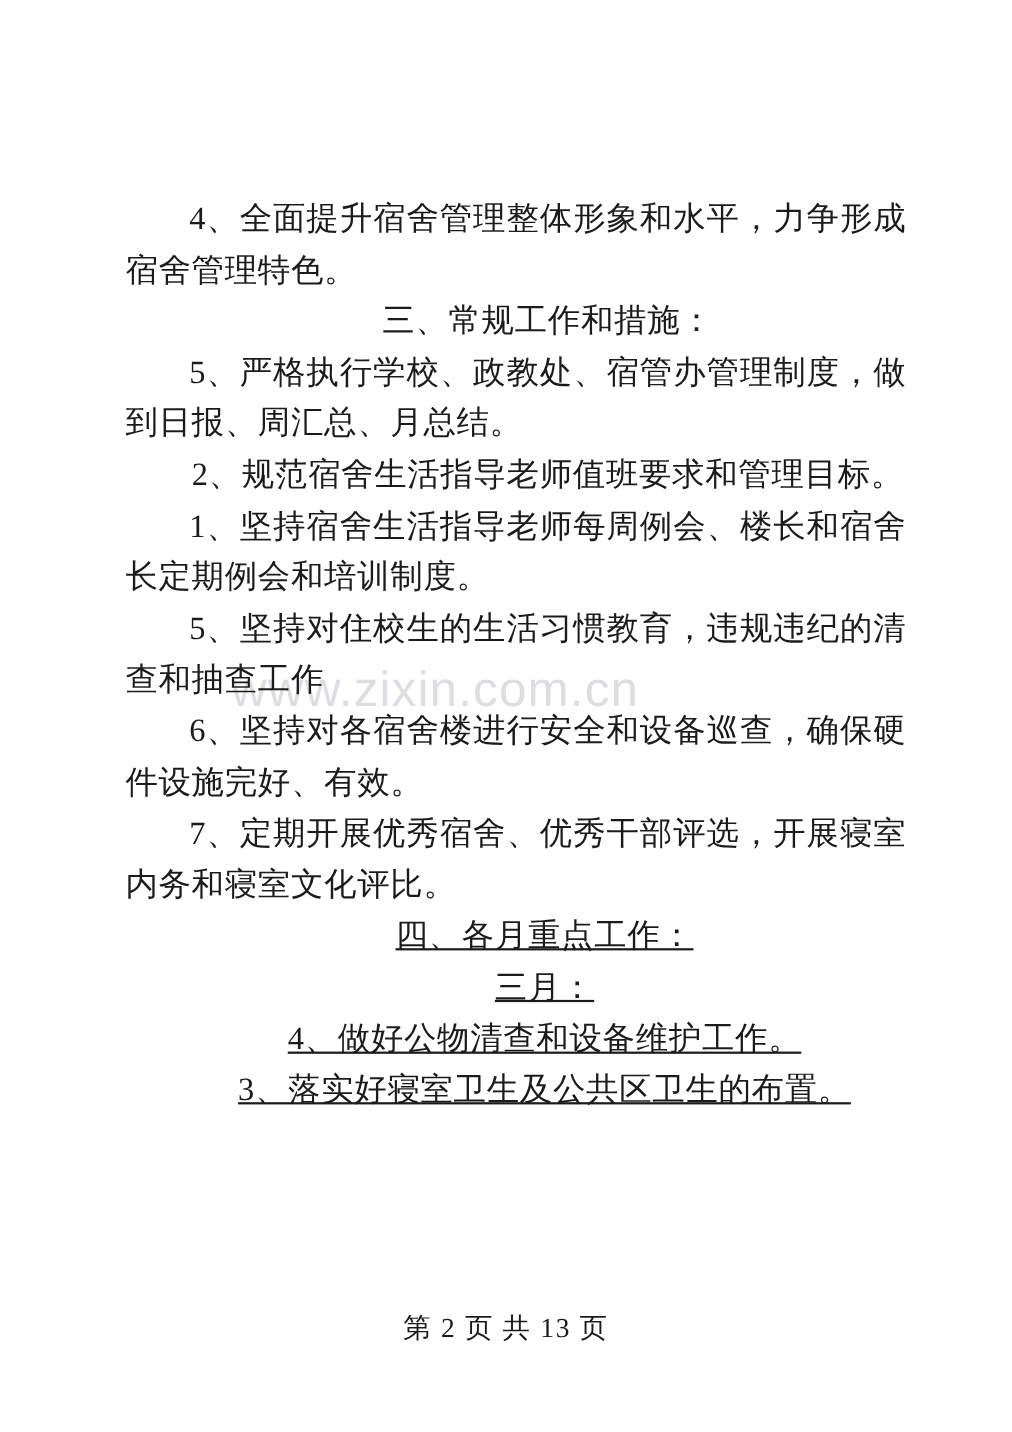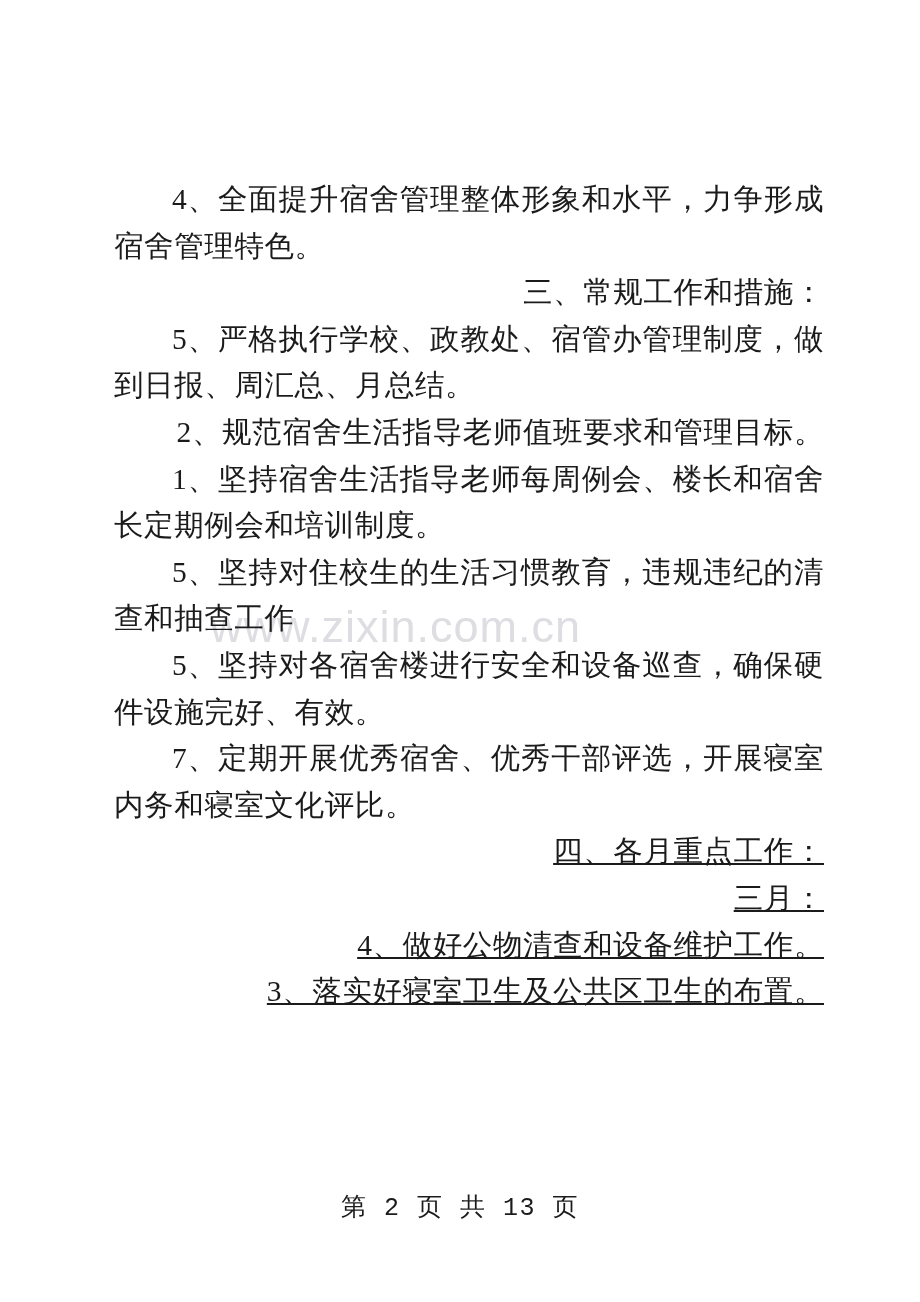--- a/index.html
+++ b/index.html
@@ -50,53 +50,53 @@
     letter-spacing: 0.6px;
     text-align: justify;
     text-justify: inter-character;
     margin: 0;
     color: #1b1b1b;
     font-family: "Liberation Serif", "DejaVu Serif", serif;
   }
   .para.indent-2 { text-indent: 58px; }
   .para.indent-1 { text-indent: 52px; text-decoration: underline; }
   
-  .para.nojustify { text-align: right; }
+  .para.nojustify { text-align: center; }
 
   
   #footer {
     position: absolute;
     left: 0;
     top: 1190px;
     width: 920px;
     text-align: center;
     z-index: 2;
   }
   #footer .footer-text {
     font-size: 25px;
     letter-spacing: 1.5px;
     color: #1b1b1b;
-    font-family: Liberation Mono, monospace;
+    font-family: Liberation Serif, serif;
   }
 </style>
 </head>
 <body style="background: rgb(255, 255, 255);">
 
 <div id="page" style="background: rgb(255, 255, 255); color: rgb(27, 27, 27);">
 
   <div id="watermark" style="color: rgb(221, 221, 226);">www.zixin.com.cn</div>
 
   <div id="body-text">
       <p class="para indent-2">4、全面提升宿舍管理整体形象和水平，力争形成宿舍管理特色。</p>
       <p class="para indent-2 nojustify">三、常规工作和措施：</p>
       <p class="para indent-2">5、严格执行学校、政教处、宿管办管理制度，做到日报、周汇总、月总结。</p>
       <p class="para indent-2 nojustify">2、规范宿舍生活指导老师值班要求和管理目标。</p>
       <p class="para indent-2">1、坚持宿舍生活指导老师每周例会、楼长和宿舍长定期例会和培训制度。</p>
       <p class="para indent-2">5、坚持对住校生的生活习惯教育，违规违纪的清查和抽查工作</p>
-      <p class="para indent-2">5、坚持对各宿舍楼进行安全和设备巡查，确保硬件设施完好、有效。</p>
+      <p class="para indent-2">6、坚持对各宿舍楼进行安全和设备巡查，确保硬件设施完好、有效。</p>
       <p class="para indent-2">7、定期开展优秀宿舍、优秀干部评选，开展寝室内务和寝室文化评比。</p>
       <p class="para indent-1 nojustify">四、各月重点工作：</p>
       <p class="para indent-1 nojustify">三月：</p>
       <p class="para indent-1 nojustify">4、做好公物清查和设备维护工作。</p>
       <p class="para indent-1 nojustify">3、落实好寝室卫生及公共区卫生的布置。</p>
     </div>
 
   <div id="footer">
     <span class="footer-text">第 2 页  共 13 页</span>
   </div>

